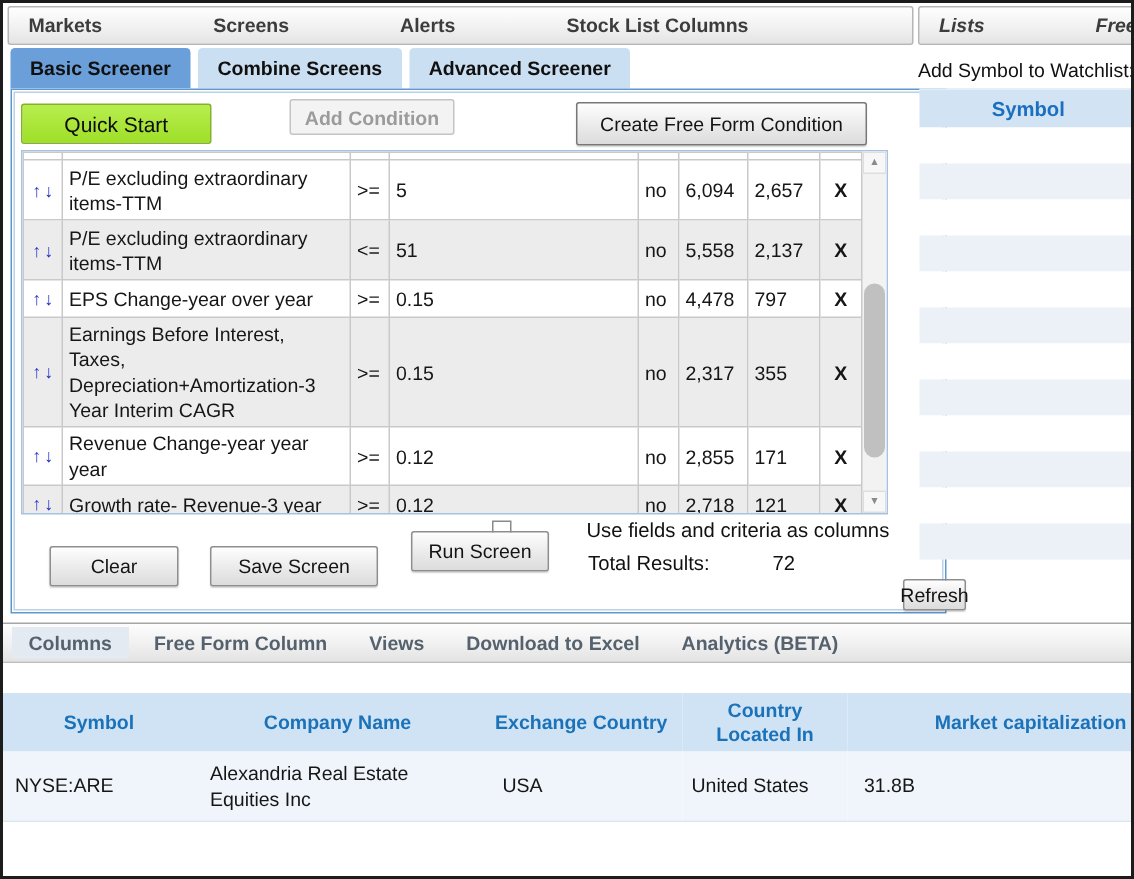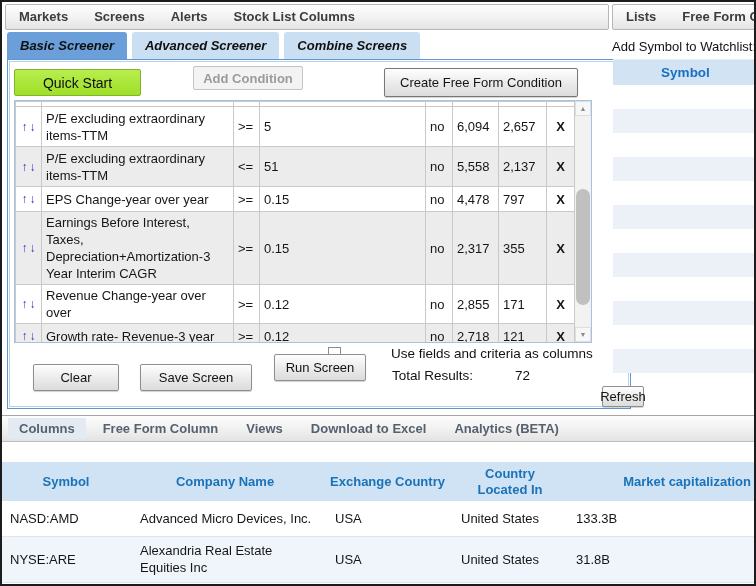--- a/index.html
+++ b/index.html
@@ -9,34 +9,34 @@
   #stage {
     position:relative; width:756px; height:586px;
     border:2px solid #1c1c1c; background:#fff; overflow:hidden;
   }
 
   
   .menubar {
     position:absolute; height:26px;
     background:linear-gradient(#fefefe, #f1f1f1 55%, #e4e4e4);
     border:1px solid #b6b6b6; border-radius:2px;
-    display:flex; align-items:flex-start; overflow:hidden; white-space:nowrap;
+    display:flex; align-items:flex-start; overflow:hidden; white-space:nowrap;gap:48px;
   }
   #topbar-left { left:3px; top:2px; width:604px; }
-  #topbar-right { left:610px; top:2px; width:144px; }
+  #topbar-right { left:610px; top:2px; width:144px;font-style:italic; }
   .menu-item {
     padding:0 13px; font-size:13px; font-weight:bold; color:#3c3c3c;
     line-height:24px; cursor:default;
   }
 
   
   #tabs { position:absolute; left:5px; top:30px; height:27px; display:flex; gap:5px; }
   .tab {
     padding:0 13px; line-height:27px; font-size:13px; font-weight:bold; color:#101010;
-    background:#cbdff2; border-radius:3px 3px 0 0;font-style:italic;
+    background:#cbdff2; border-radius:3px 3px 0 0;
   }
   .tab.active { background:#6b9fd9; }
 
   #add-symbol-label {
     position:absolute; left:610px; top:37px; width:144px;
     font-size:13px; color:#111; text-align:right; padding-right:2px; white-space:nowrap;
   }
 
   
   #screener-panel {
@@ -164,22 +164,22 @@
       <span class="menu-item">Alerts</span>
       <span class="menu-item">Stock List Columns</span>
     </div>
   <div id="topbar-right" class="menubar">
       <span class="menu-item">Lists</span>
       <span class="menu-item">Free Form Column</span>
     </div>
 
   <div id="tabs">
       <div class="tab active">Basic Screener</div>
+      <div class="tab">Combine Screens</div>
       <div class="tab">Advanced Screener</div>
-      <div class="tab">Combine Screens</div>
     </div>
 
   <div id="add-symbol-label">Add Symbol to Watchlist:</div>
 
   <div id="screener-panel">
     <div id="panel-inner">
 
       <div id="quick-start" class="btn">Quick Start</div>
       <div id="add-condition" class="btn">Add Condition</div>
       <div id="create-ff" class="btn">Create Free Form Condition</div>
@@ -242,21 +242,21 @@
                 <td class="c-field">Earnings Before Interest, Taxes, Depreciation+Amortization-3 Year Interim CAGR</td>
                 <td class="c-op">&gt;=</td>
                 <td class="c-val">0.15</td>
                 <td class="c-flag">no</td>
                 <td class="c-cnt">2,317</td>
                 <td class="c-cnt">355</td>
                 <td class="c-del">X</td>
               </tr>
               <tr class="crow" style="height: 25px;">
                 <td class="c-move"><span class="arrow">↑</span><span class="arrow">↓</span></td>
-                <td class="c-field">Revenue Change-year over over</td>
+                <td class="c-field">Revenue Change-year year year</td>
                 <td class="c-op">&gt;=</td>
                 <td class="c-val">0.12</td>
                 <td class="c-flag">no</td>
                 <td class="c-cnt">2,855</td>
                 <td class="c-cnt">171</td>
                 <td class="c-del">X</td>
               </tr>
               <tr class="crow alt" style="height: 25px;">
                 <td class="c-move"><span class="arrow">↑</span><span class="arrow">↓</span></td>
                 <td class="c-field">Growth rate- Revenue-3 year</td>
@@ -330,27 +330,20 @@
       <thead>
           <tr id="results-head">
             <th class="col0">Symbol</th>
             <th class="col1">Company Name</th>
             <th class="col2">Exchange Country</th>
             <th class="col3">Country Located In</th>
             <th class="col4">Market capitalization</th>
           </tr>
         </thead>
       <tbody id="results-body">
-          <tr class="rrow0">
-            <td class="col0">NASD:AMD</td>
-            <td class="col1">Advanced Micro Devices, Inc.</td>
-            <td class="col2">USA</td>
-            <td class="col3">United States</td>
-            <td class="col4">133.3B</td>
-          </tr>
           <tr class="rrow1">
             <td class="col0">NYSE:ARE</td>
             <td class="col1">Alexandria Real Estate Equities Inc</td>
             <td class="col2">USA</td>
             <td class="col3">United States</td>
             <td class="col4">31.8B</td>
           </tr>
         </tbody>
     </table>
   </div>

